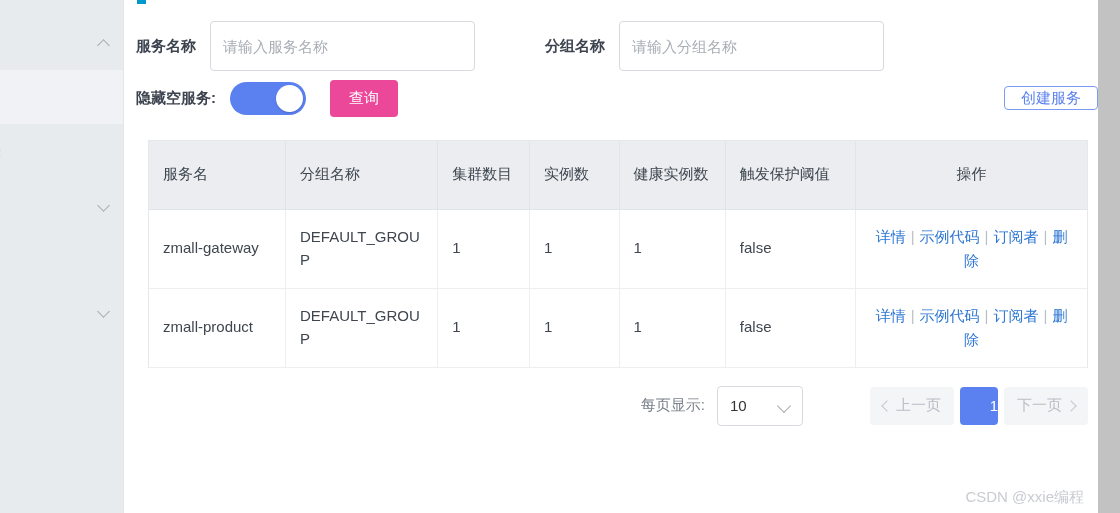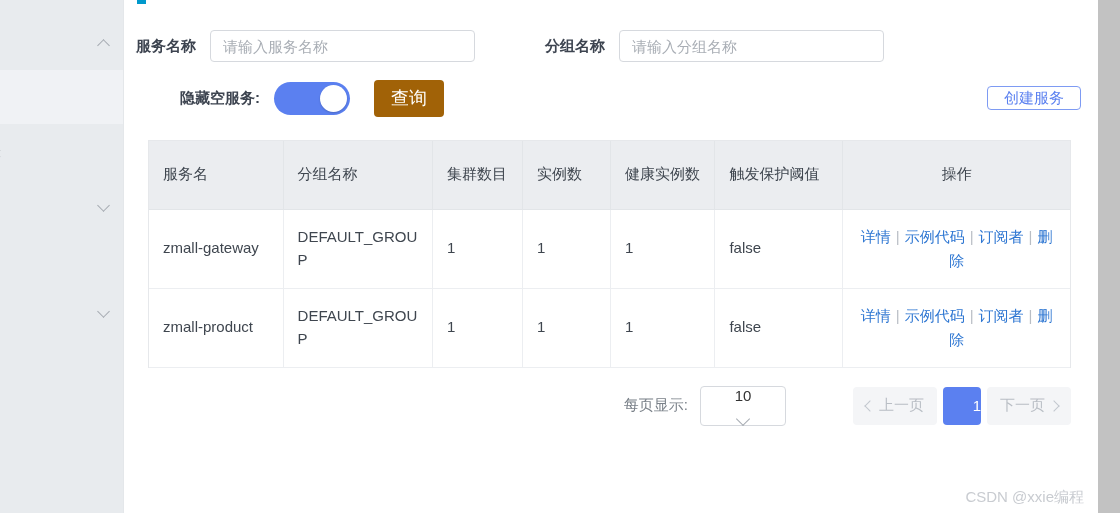--- a/index.html
+++ b/index.html
@@ -81,40 +81,40 @@
   }
 
   .top-stub {
     position: absolute;
     left: 13px; top: 0;
     width: 9px; height: 4px;
     background: #0099cc;
   }
 
   .content-inner {
-    padding: 22px 39px 0 12px;
+    padding: 22px 22px 0 12px;
   }
 
   
   .form-row {
     display: flex;
     align-items: center;
     height: 48px;
   }
-  .form-row.second { height: 56px; margin-left: 44px; }
+  .form-row.second { height: 56px; }
 
   .field-label {
     font-size: 15px;
     font-weight: bold;
     color: #3d4450;
     margin-right: 14px;
     white-space: nowrap;
   }
   .text-input {
-    height: 32px;
+    height: 50px;
     border: 1px solid #d6d9de;
     border-radius: 4px;
     background: #fff;
     font-size: 15px;
     color: #333;
     padding: 0 12px;
     outline: none;
     font-family: inherit;
   }
   .text-input::placeholder { color: #a9aeb5; }
@@ -142,25 +142,25 @@
     border-radius: 50%;
     background: #fff;
     box-shadow: 0 1px 2px rgba(0,0,0,.18);
   }
 
   .btn-primary {
     margin-left: 24px;
     height: 37px;
     min-width: 68px;
     padding: 0 17px;
-    background: #a16207;
+    background: #ec4899;
     color: #fff;
     border: none;
     border-radius: 4px;
-    font-size: 18px;
+    font-size: 15px;
     cursor: pointer;
     font-family: inherit;
   }
 
   .btn-outline {
     margin-left: auto;
     height: 24px;
     padding: 0 16px;
     background: #fff;
     color: #5b80f0;
@@ -255,21 +255,20 @@
     border: 1px solid #d6d9de;
     border-radius: 4px;
     background: #fff;
     display: flex;
     align-items: center;
     justify-content: space-between;
     padding: 0 12px;
     font-size: 15px;
     color: #333;
     cursor: pointer;
-    flex-direction: column;
   }
   .page-size .chev2 {
     width: 12px; height: 12px;
     position: relative;
   }
   .page-size .chev2::before {
     content: "";
     position: absolute;
     left: 1px; top: 1px;
     width: 9px; height: 9px;

